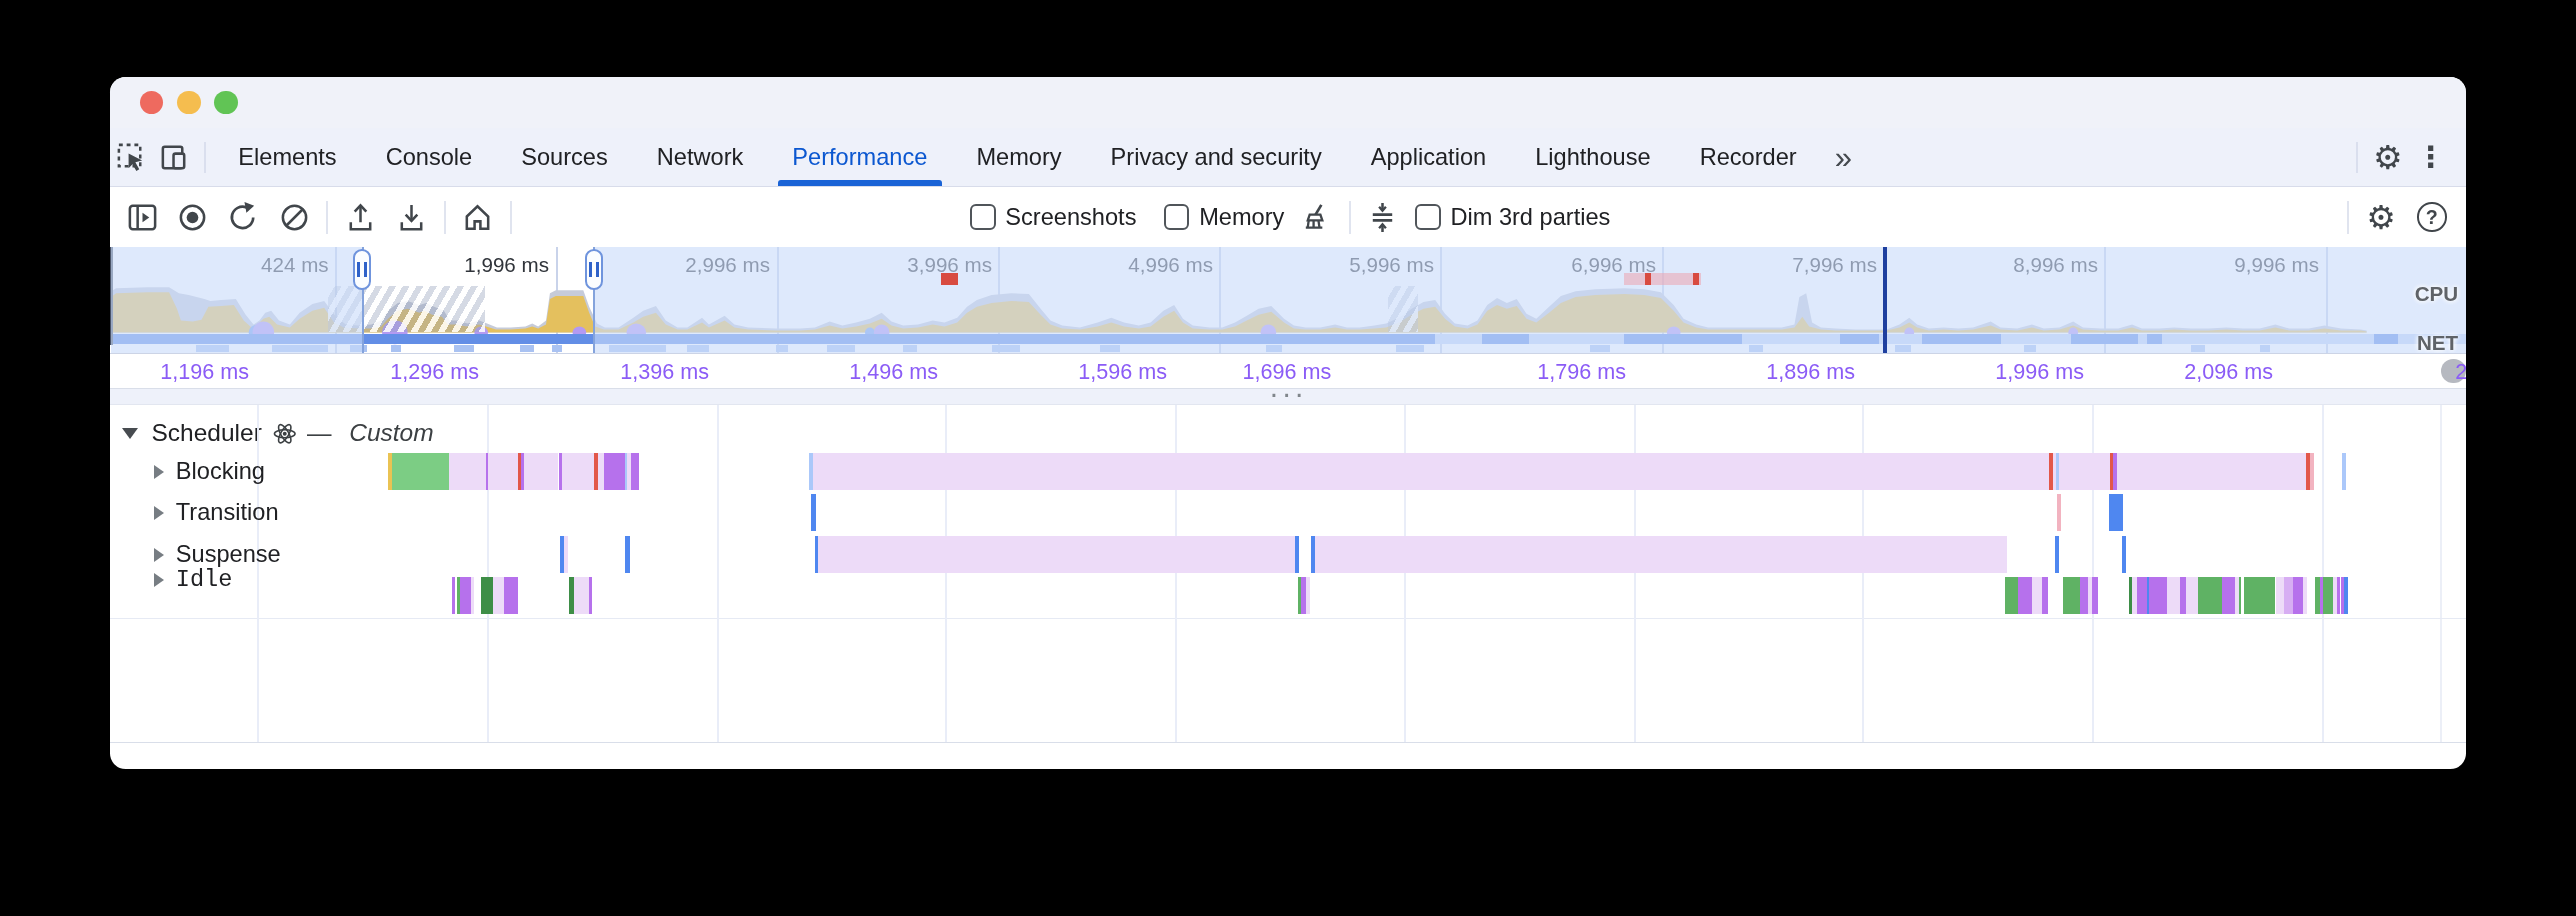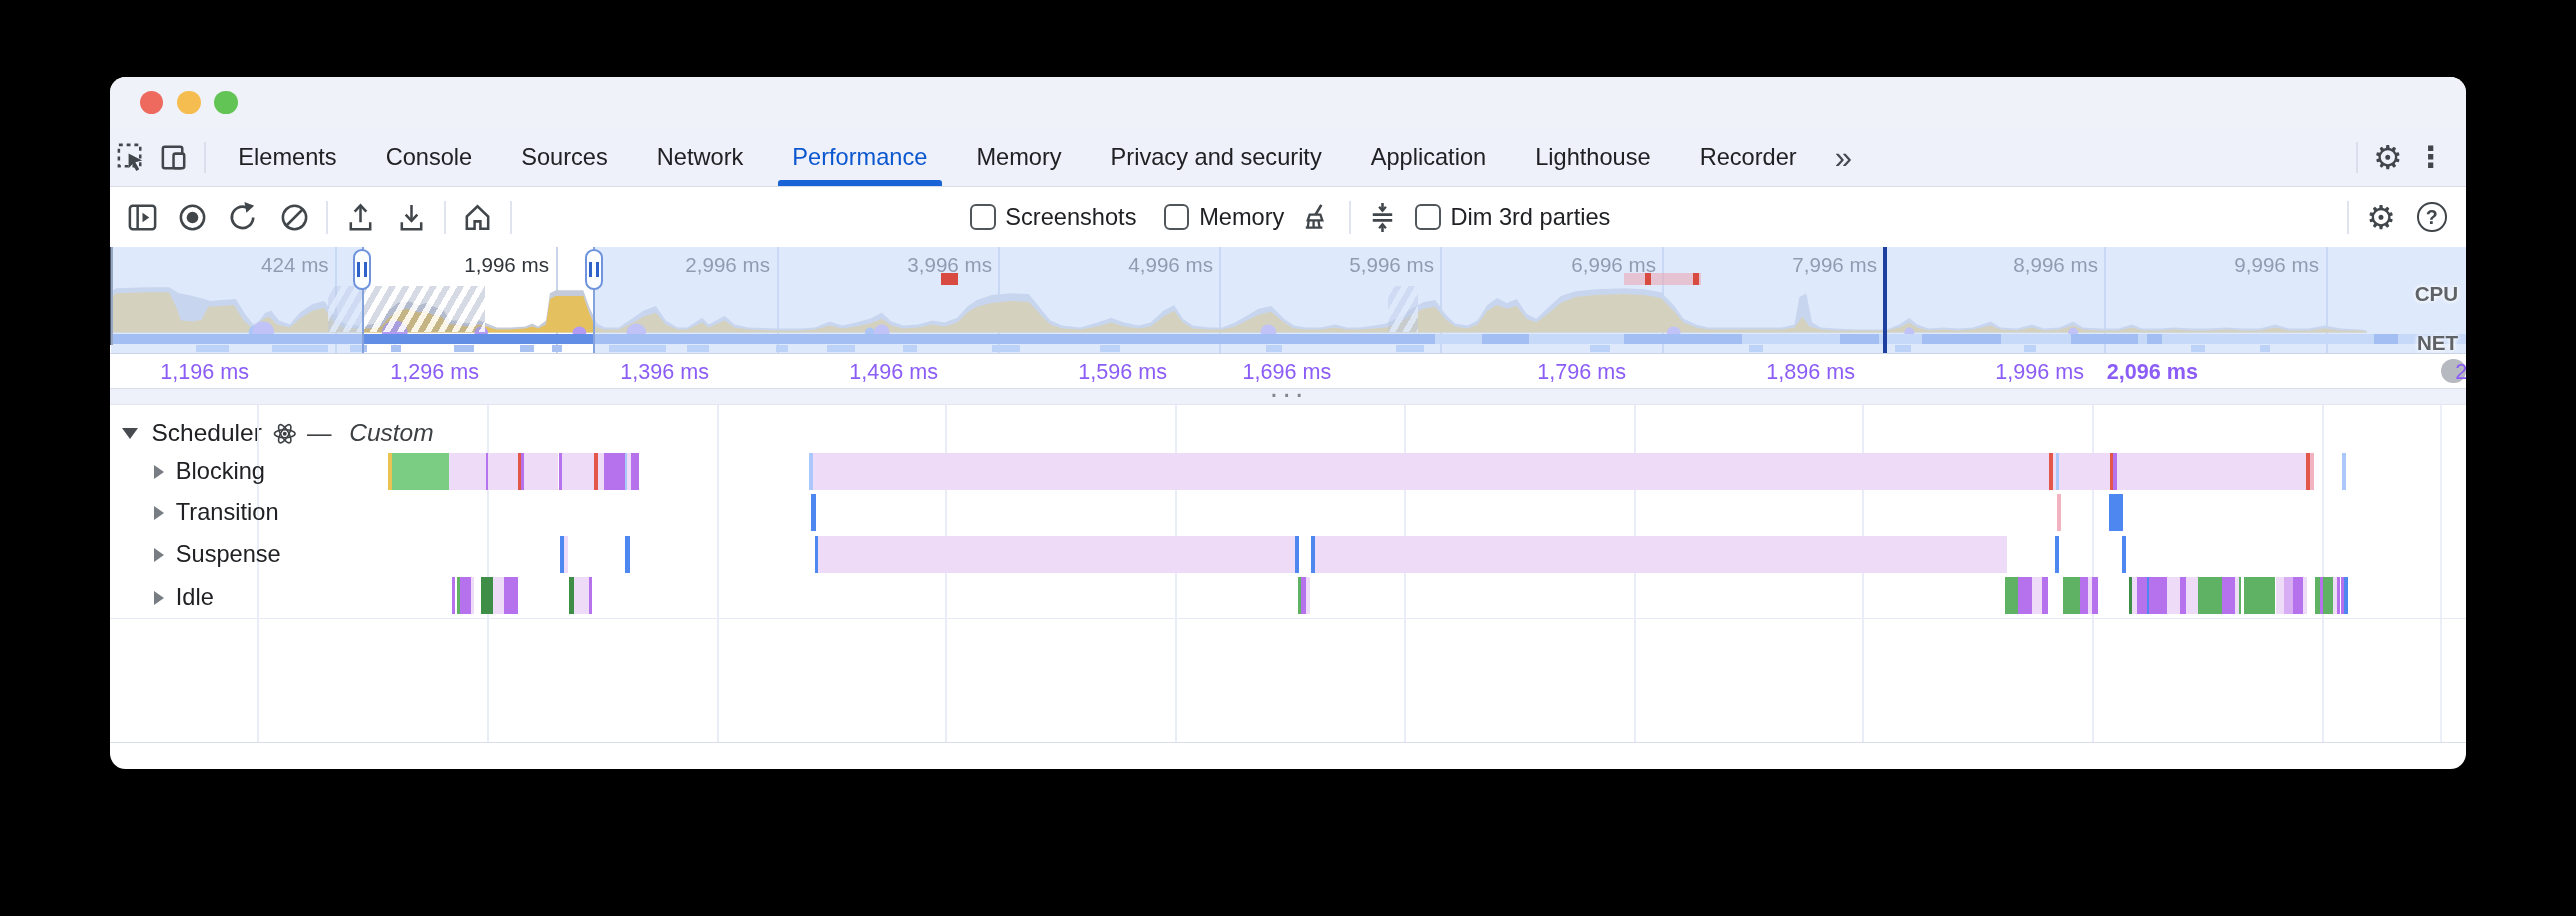--- a/index.html
+++ b/index.html
@@ -310,21 +310,21 @@
     <span class="scroll-dot"></span>
   <div class="ruler-label" style="left: -79px;">1,196 ms</div>
       <div class="ruler-label" style="left: 151px;">1,296 ms</div>
       <div class="ruler-label" style="left: 381px;">1,396 ms</div>
       <div class="ruler-label" style="left: 610px;">1,496 ms</div>
       <div class="ruler-label" style="left: 839px;">1,596 ms</div>
       <div class="ruler-label" style="left: 1068px; text-align: center;">1,696 ms</div>
       <div class="ruler-label" style="left: 1298px;">1,796 ms</div>
       <div class="ruler-label" style="left: 1527px;">1,896 ms</div>
       <div class="ruler-label" style="left: 1756px;">1,996 ms</div>
-      <div class="ruler-label" style="left: 1870px; font-weight: bold;">2,096 ms</div>
+      <div class="ruler-label" style="left: 1945px;">2,096 ms</div>
       <div class="ruler-label" style="left: 2216px;">2,196 ms</div>
     </div>
 
   <div class="strip">
     <span class="dots">···</span>
   </div>
 
   <div class="tracks" id="tracks">
     <span class="tk-gutter"></span>
     <span class="tk-hline"></span>
@@ -398,21 +398,21 @@
       <div class="bar" style="left: 450px; width: 3.9px; top: 131px; background: rgb(79, 135, 240);"></div>
       <div class="bar" style="left: 454px; width: 3.9px; top: 131px; background: rgb(237, 219, 248);"></div>
       <div class="bar" style="left: 515px; width: 4.9px; top: 131px; background: rgb(79, 135, 240);"></div>
       <div class="bar" style="left: 705px; width: 2.9px; top: 131px; background: rgb(79, 135, 240);"></div>
       <div class="bar" style="left: 708px; width: 477px; top: 131px; background: rgb(237, 219, 248);"></div>
       <div class="bar" style="left: 1185px; width: 3.9px; top: 131px; background: rgb(79, 135, 240);"></div>
       <div class="bar" style="left: 1201px; width: 3.9px; top: 131px; background: rgb(79, 135, 240);"></div>
       <div class="bar" style="left: 1205px; width: 692px; top: 131px; background: rgb(237, 219, 248);"></div>
       <div class="bar" style="left: 1945px; width: 3.9px; top: 131px; background: rgb(79, 135, 240);"></div>
       <div class="bar" style="left: 2012px; width: 3.9px; top: 131px; background: rgb(79, 135, 240);"></div>
-      <div class="tk-rowlabel" style="top: 172px;">
+      <div class="tk-rowlabel" style="top: 154px; font-family: Liberation Mono, monospace;">
         <span class="tri-right"></span>
         <span>Idle</span>
       </div>
       <div class="bar" style="left: 342px; width: 2.9px; top: 172px; background: rgb(182, 113, 236);"></div>
       <div class="bar" style="left: 347px; width: 3.9px; top: 172px; background: rgb(95, 178, 100);"></div>
       <div class="bar" style="left: 350px; width: 10.8px; top: 172px; background: rgb(182, 113, 236);"></div>
       <div class="bar" style="left: 361px; width: 2.9px; top: 172px; background: rgb(237, 219, 248);"></div>
       <div class="bar" style="left: 371px; width: 11.8px; top: 172px; background: rgb(62, 142, 71);"></div>
       <div class="bar" style="left: 383px; width: 10.8px; top: 172px; background: rgb(237, 219, 248);"></div>
       <div class="bar" style="left: 394px; width: 13.7px; top: 172px; background: rgb(182, 113, 236);"></div>

